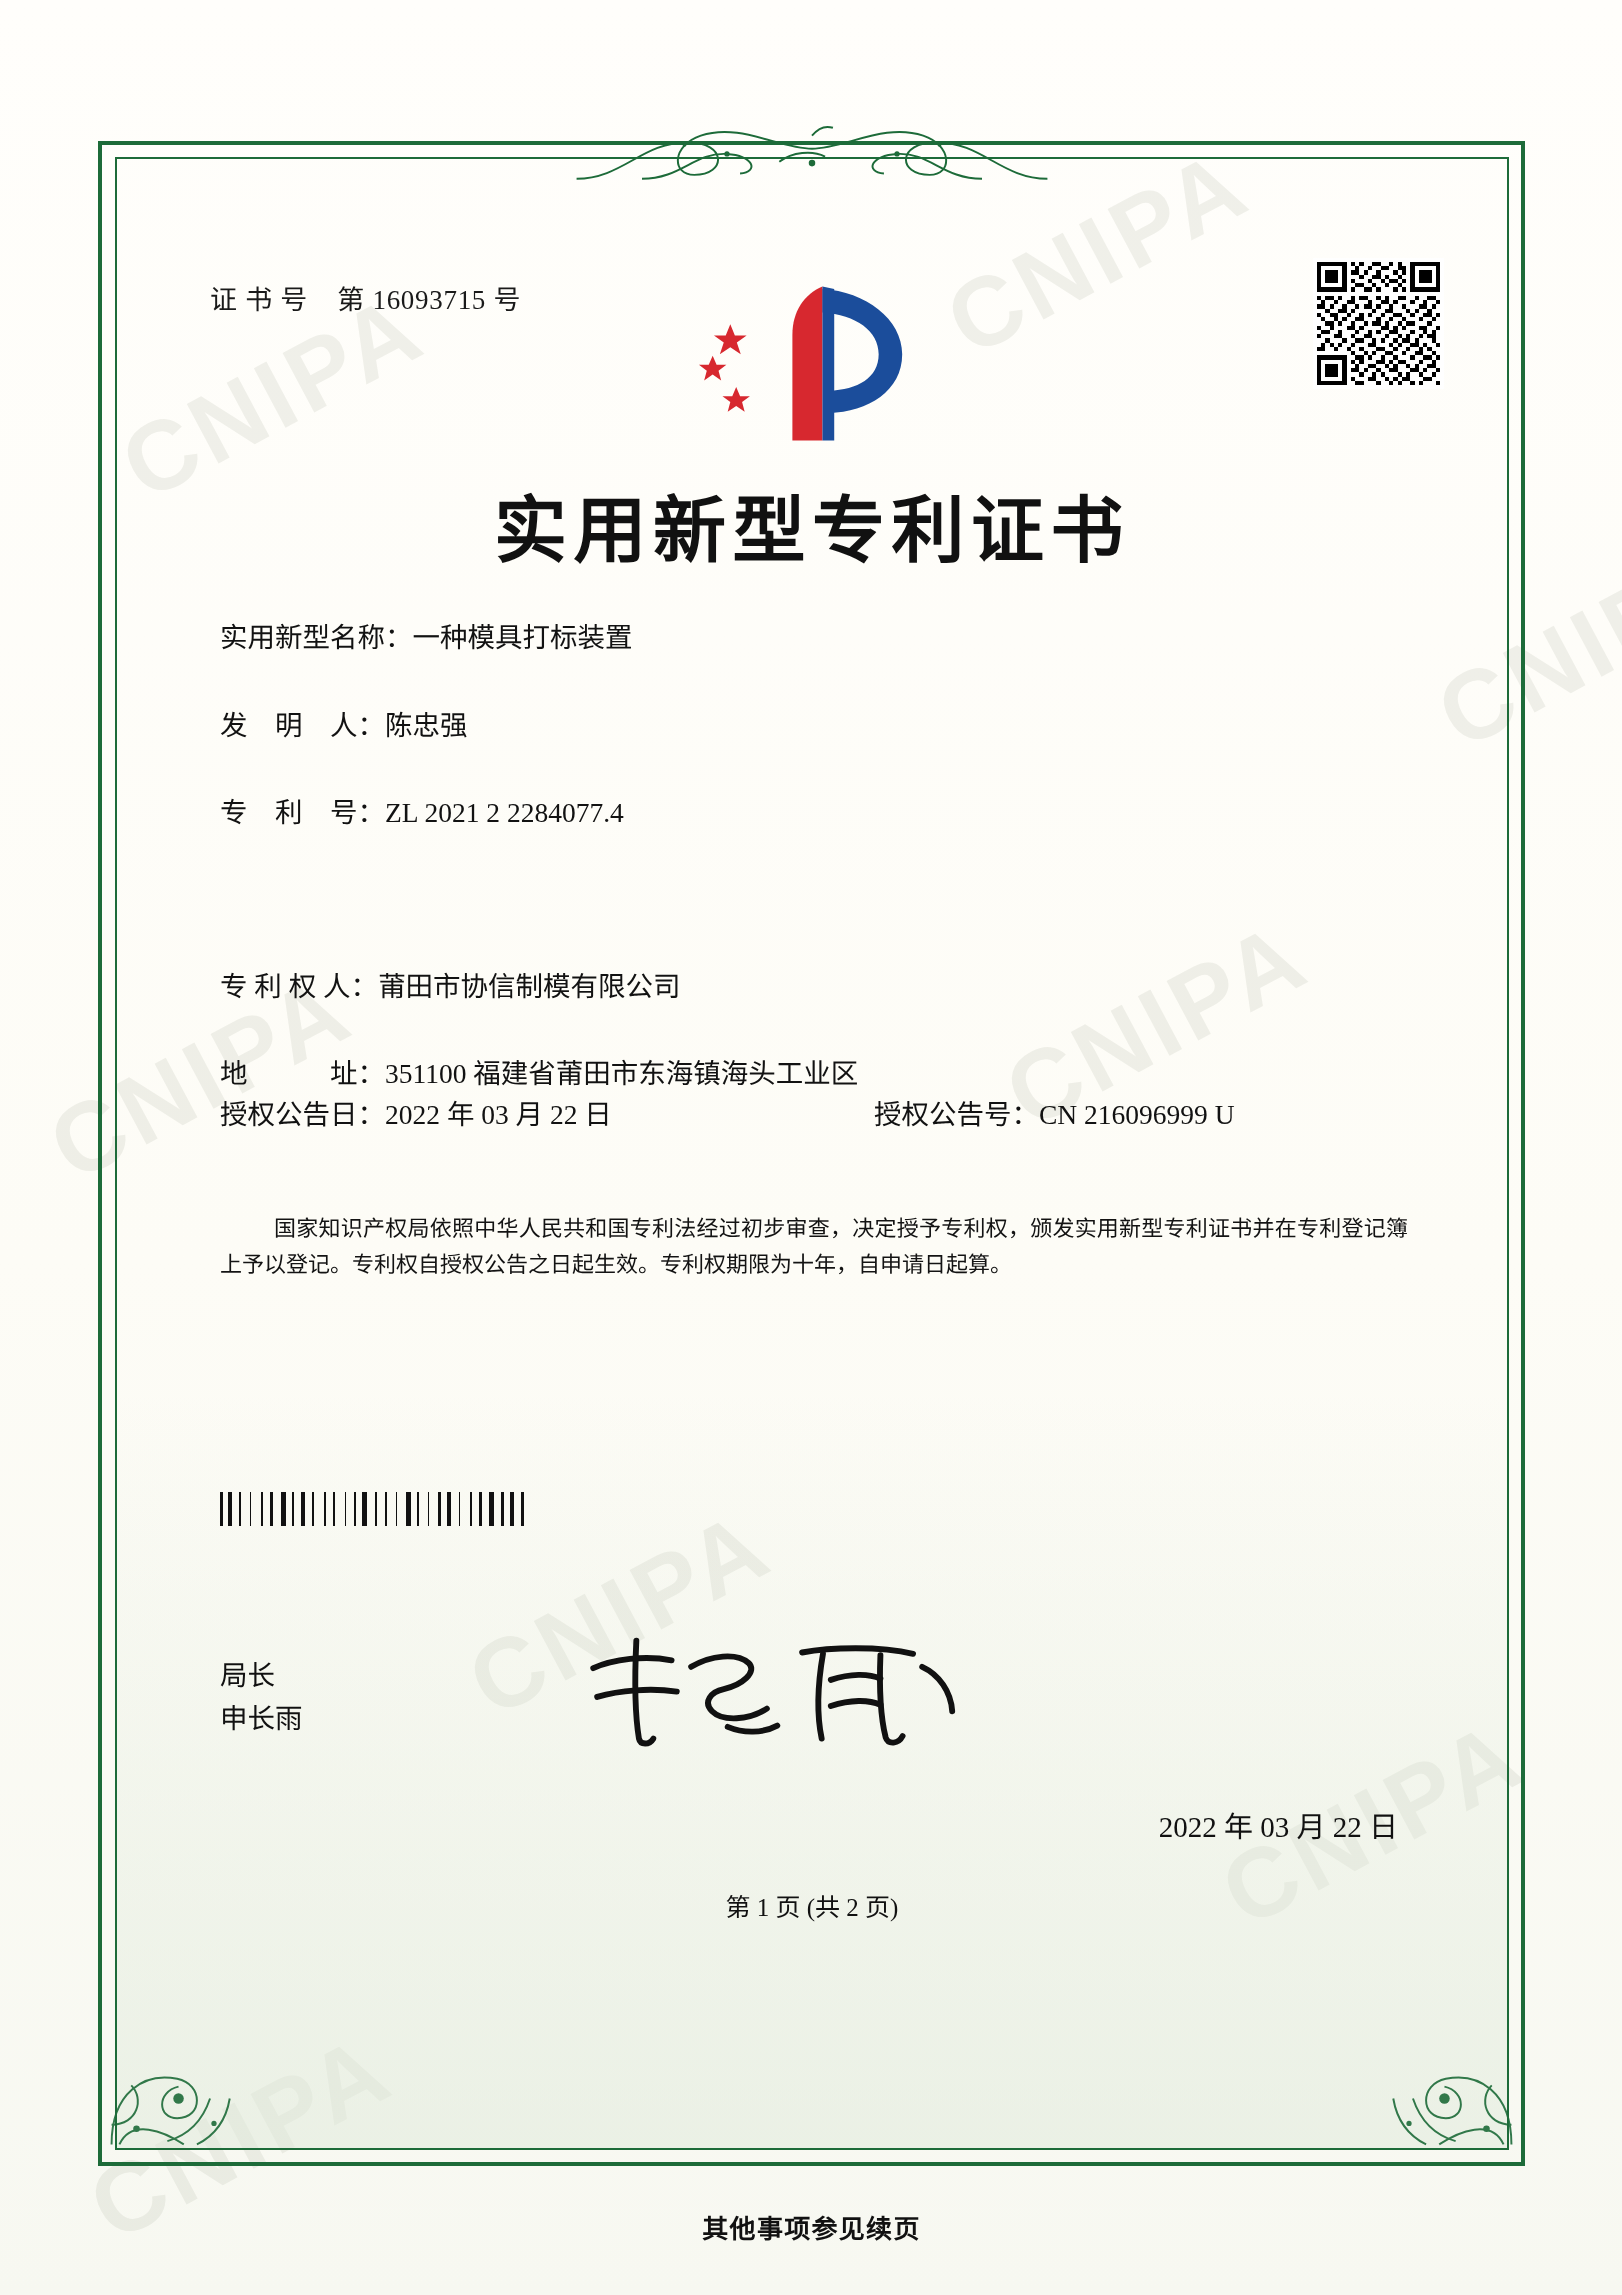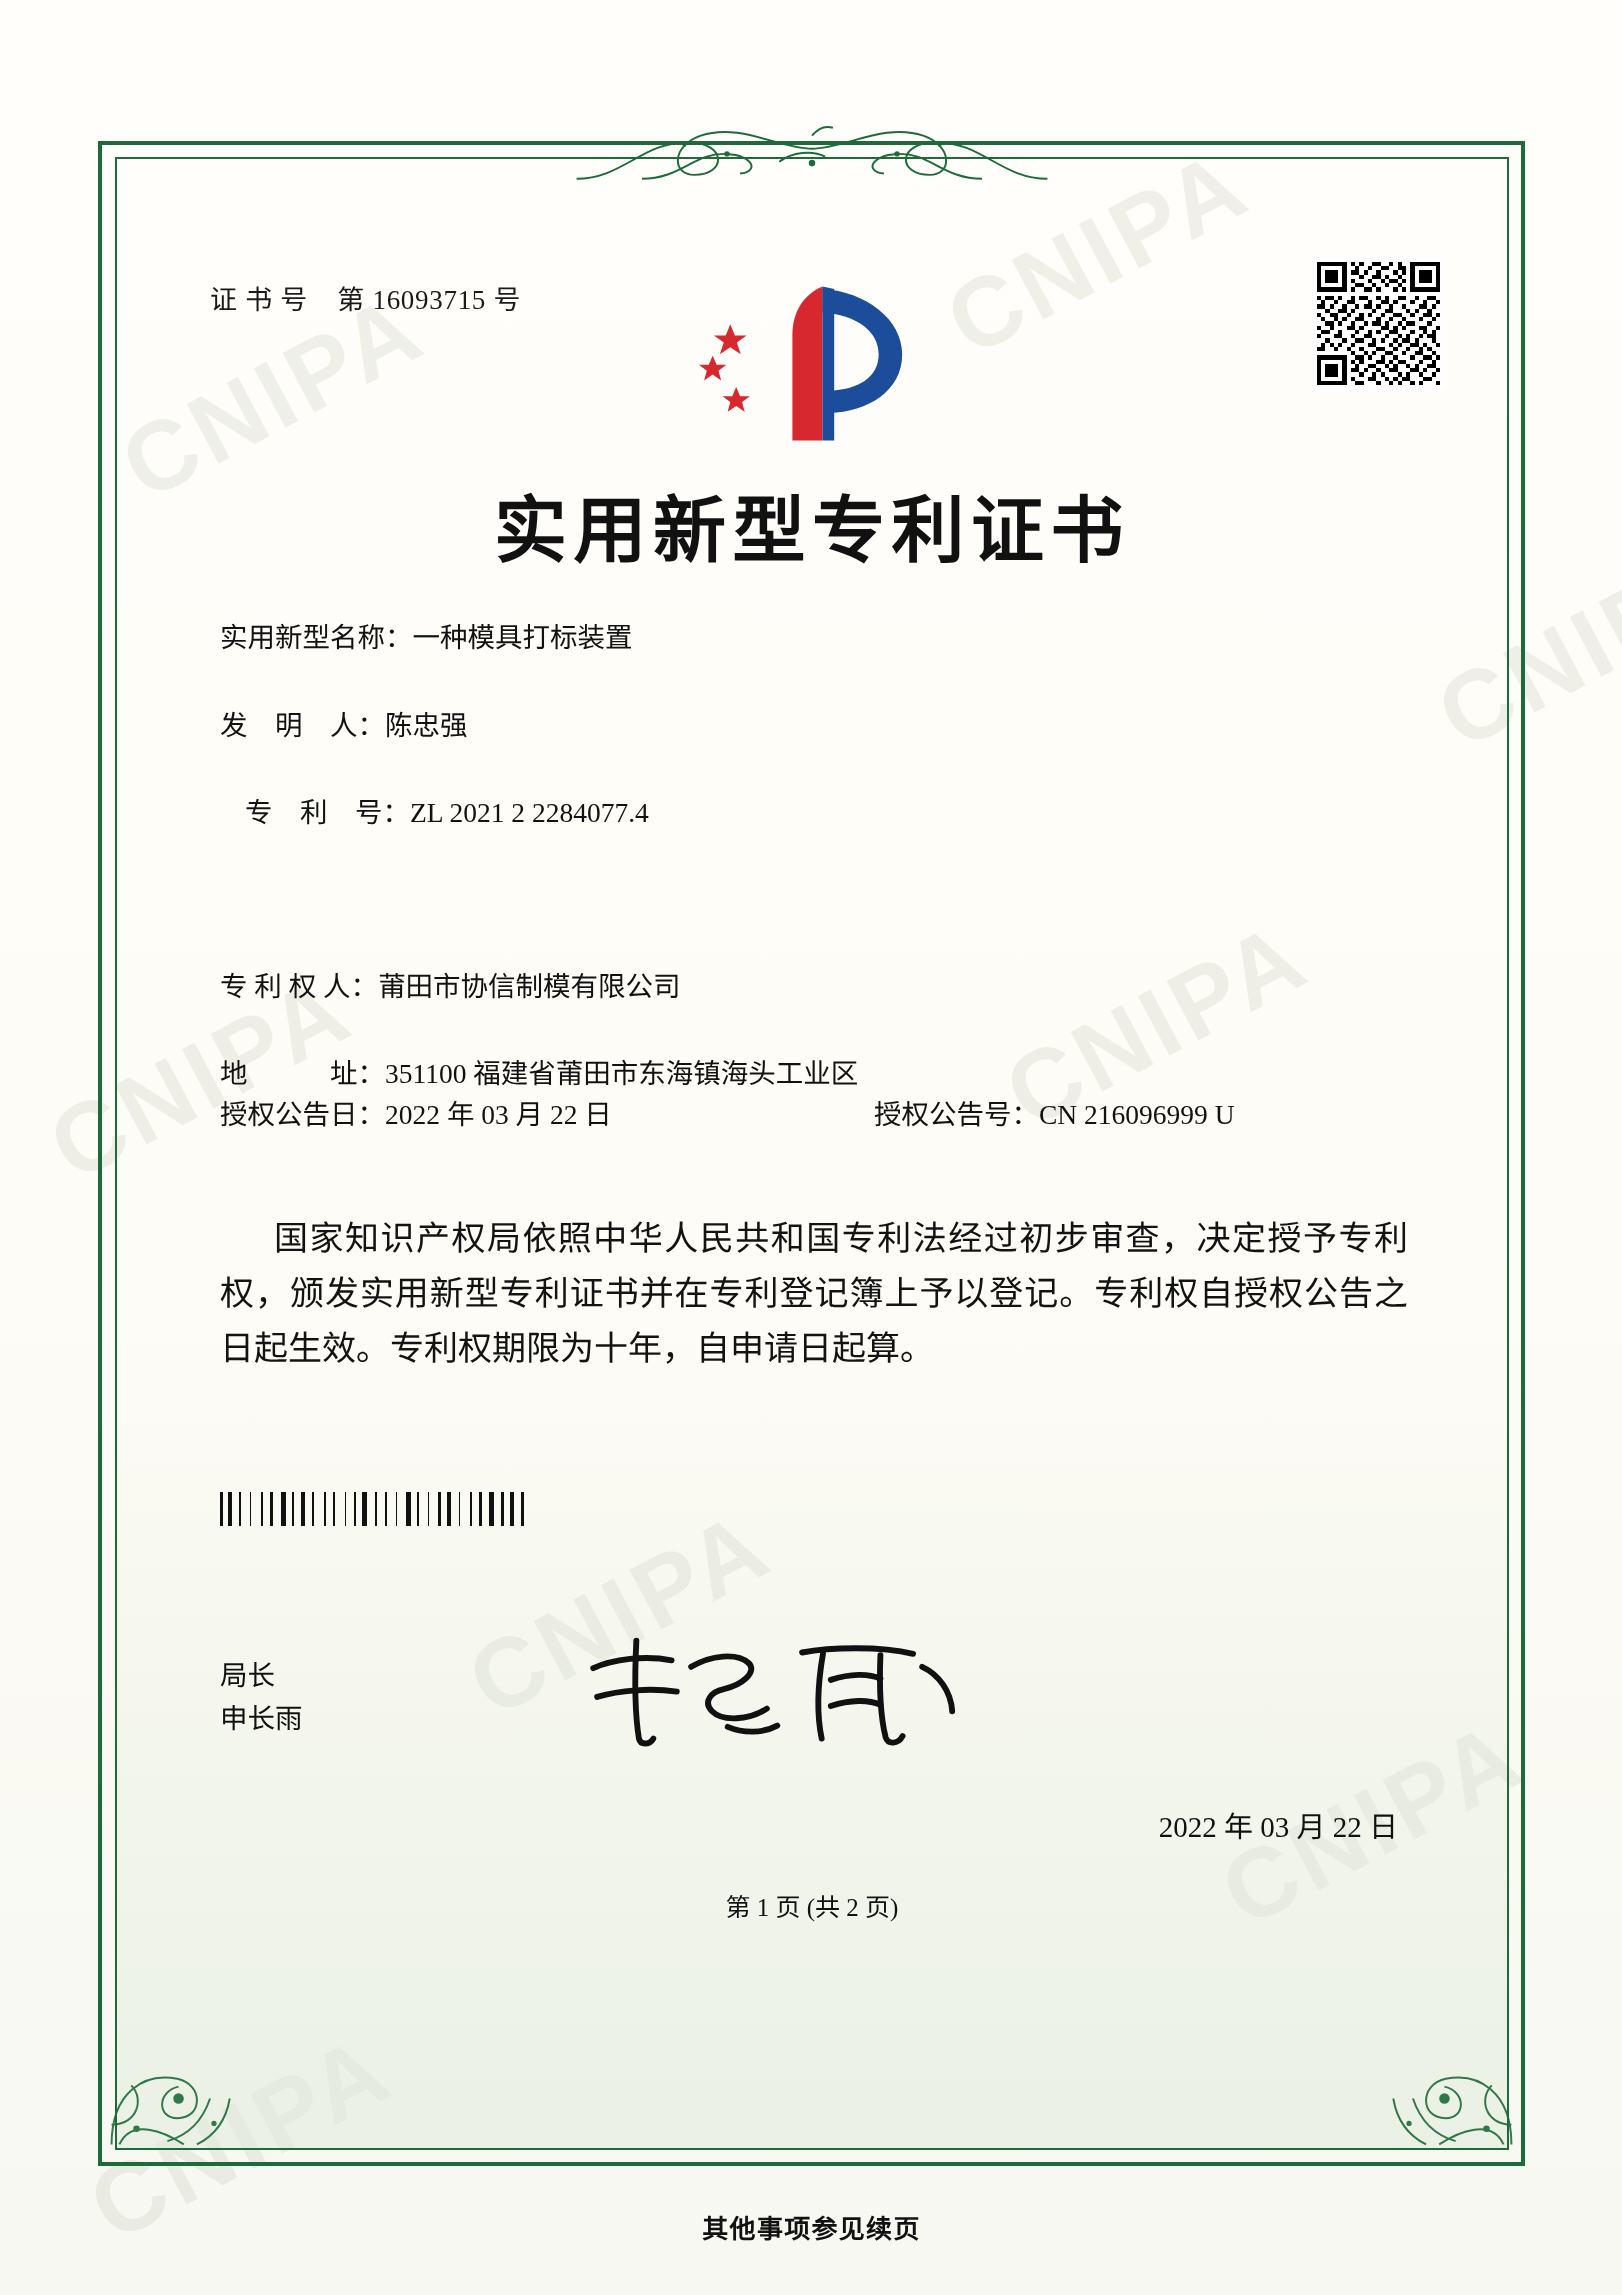--- a/index.html
+++ b/index.html
@@ -148,38 +148,38 @@
     color: #121212;
   }
   .field-value {
     display: inline-block;
     color: #121212;
   }
   .spaced2 { letter-spacing: 0; }
 
   #row-name     { top: 458px; }
   #row-inventor { top: 546px; }
-  #row-patentno { top: 633px; margin-left: 25px; }
+  #row-patentno { top: 633px; }
   #row-appdate  { top: 720px; }
   #row-owner    { top: 807px; }
   #row-address  { top: 894px; }
   #row-grant    { top: 935px; }
 
   #grant-no-wrap {
     position: absolute;
     left: 654px;
     top: 0;
     white-space: nowrap;
   }
 
   .para {
     position: absolute;
     left: 105px;
     right: 101px;
-    font-size: 34px;
+    font-size: 22px;
     line-height: 1.62;
     color: #131313;
     text-align: justify;
     text-indent: 54px;
     margin-top: 7px;
   }
   #para1 { top: 1047px; }
   #para2 { top: 1171px; }
 
   #barcode {

